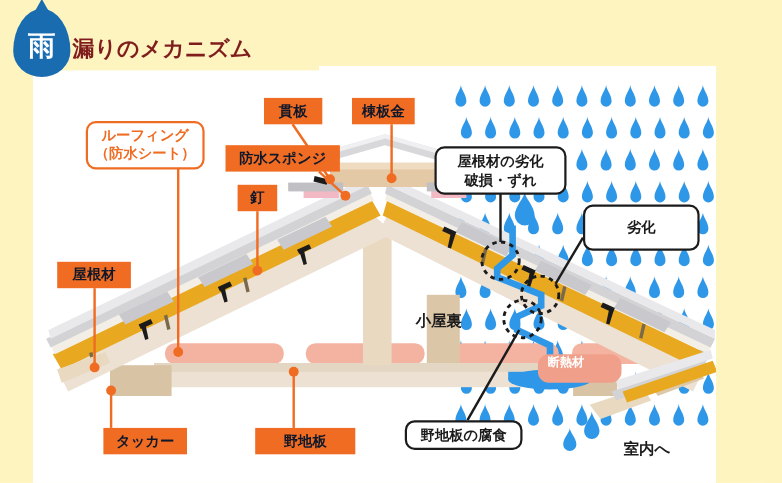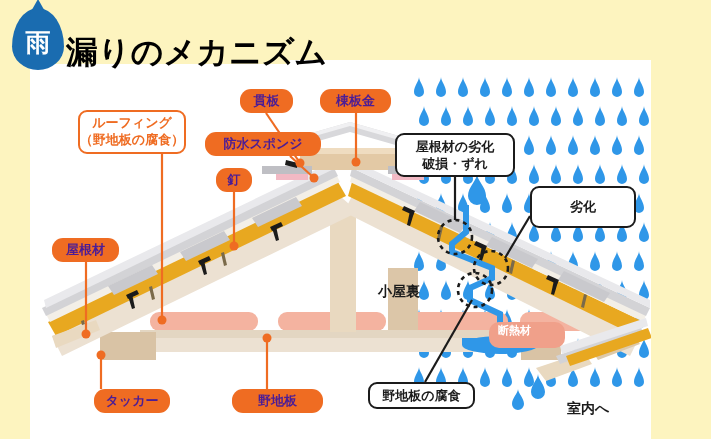--- a/index.html
+++ b/index.html
@@ -29,28 +29,28 @@
     border-bottom:16px solid #1a6cb0;
   }
   .drop-kanji{
     position:absolute;left:12px;top:8px;width:52px;height:62px;
     display:flex;align-items:center;justify-content:center;
     color:#ffffff;font-size:25px;font-weight:bold;line-height:1;
     padding-top:6px;box-sizing:border-box;
   }
   .title-text{
     position:absolute;left:66px;top:31px;
-    font-size:32px;font-weight:bold;color:#000000;letter-spacing:0px;
+    font-size:20px;font-weight:bold;color:#7f1d1d;letter-spacing:0px;
     white-space:nowrap;
   }
 
   
   .pill{
-    position:absolute;background:#ef6c22;color:#4c1d95;
-    font-size:13px;font-weight:bold;border-radius:11px;
+    position:absolute;background:#ef6c22;color:#0f172a;
+    font-size:13px;font-weight:bold;border-radius:0;
     padding:4px 9px;white-space:nowrap;line-height:1.25;
     text-align:right;box-sizing:border-box;
   }
   
   .obox{
     position:absolute;background:#fff;border:2px solid #ef6c22;color:#ef6c22;
     font-size:13px;font-weight:bold;border-radius:9px;
     padding:3px 7px;white-space:nowrap;line-height:1.3;text-align:center;
     box-sizing:border-box;
   }
@@ -349,29 +349,29 @@
     </g>
   </svg>
 
   <div class="title-drop"></div>
   <div class="drop-kanji">雨</div>
   <div class="title-text">漏りのメカニズム</div>
 
   <div id="labels-layer">
       <div class="obox" style="left: 78px; top: 110px; width: 108px; min-height: 40px; display: flex; flex-direction: column; align-items: center; justify-content: center;">
         <div>ルーフィング</div>
-        <div>（野地板の腐食）</div>
-      </div>
-      <div class="pill" style="left: 205px; top: 132px; width: 116px; min-height: 24px; display: flex; flex-direction: column; align-items: center; justify-content: center;">
+        <div>（防水シート）</div>
+      </div>
+      <div class="pill" style="left: 205px; top: 132px; width: 104px; min-height: 24px; display: flex; flex-direction: column; align-items: center; justify-content: center;">
         <div>防水スポンジ</div>
       </div>
       <div class="pill" style="left: 240px; top: 89px; width: 53px; min-height: 24px; display: flex; flex-direction: column; align-items: center; justify-content: center;">
         <div>貫板</div>
       </div>
-      <div class="pill" style="left: 320px; top: 89px; width: 71px; min-height: 24px; display: flex; flex-direction: column; align-items: center; justify-content: center;">
+      <div class="pill" style="left: 320px; top: 89px; width: 57px; min-height: 24px; display: flex; flex-direction: column; align-items: center; justify-content: center;">
         <div>棟板金</div>
       </div>
       <div class="pill" style="left: 216px; top: 168px; width: 36px; min-height: 24px; display: flex; flex-direction: column; align-items: center; justify-content: center;">
         <div>釘</div>
       </div>
       <div class="pill" style="left: 52px; top: 238px; width: 67px; min-height: 24px; display: flex; flex-direction: column; align-items: center; justify-content: center;">
         <div>屋根材</div>
       </div>
       <div class="pill" style="left: 63px; top: 389px; width: 76px; min-height: 24px; display: flex; flex-direction: column; align-items: center; justify-content: center; margin-left: 31px;">
         <div>タッカー</div>

